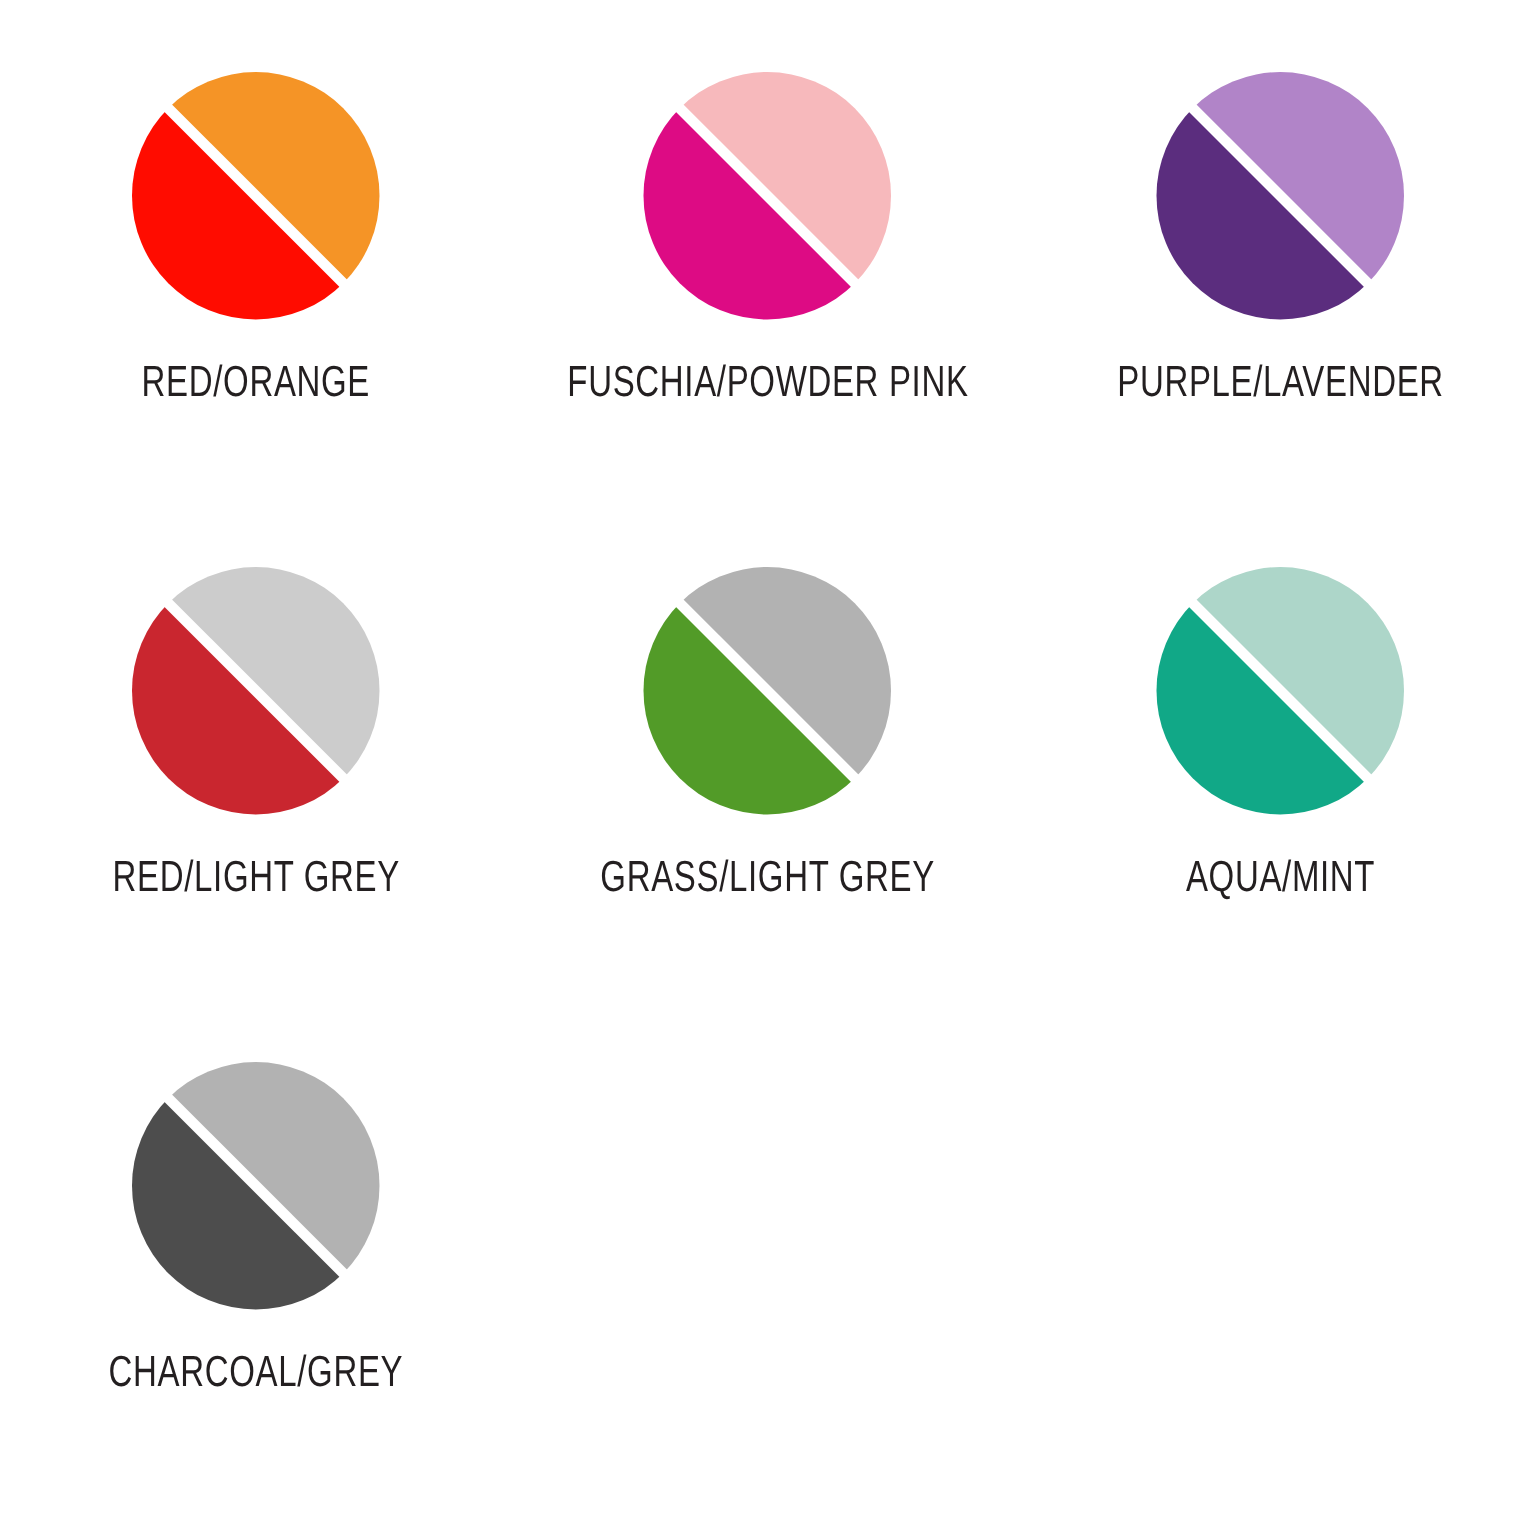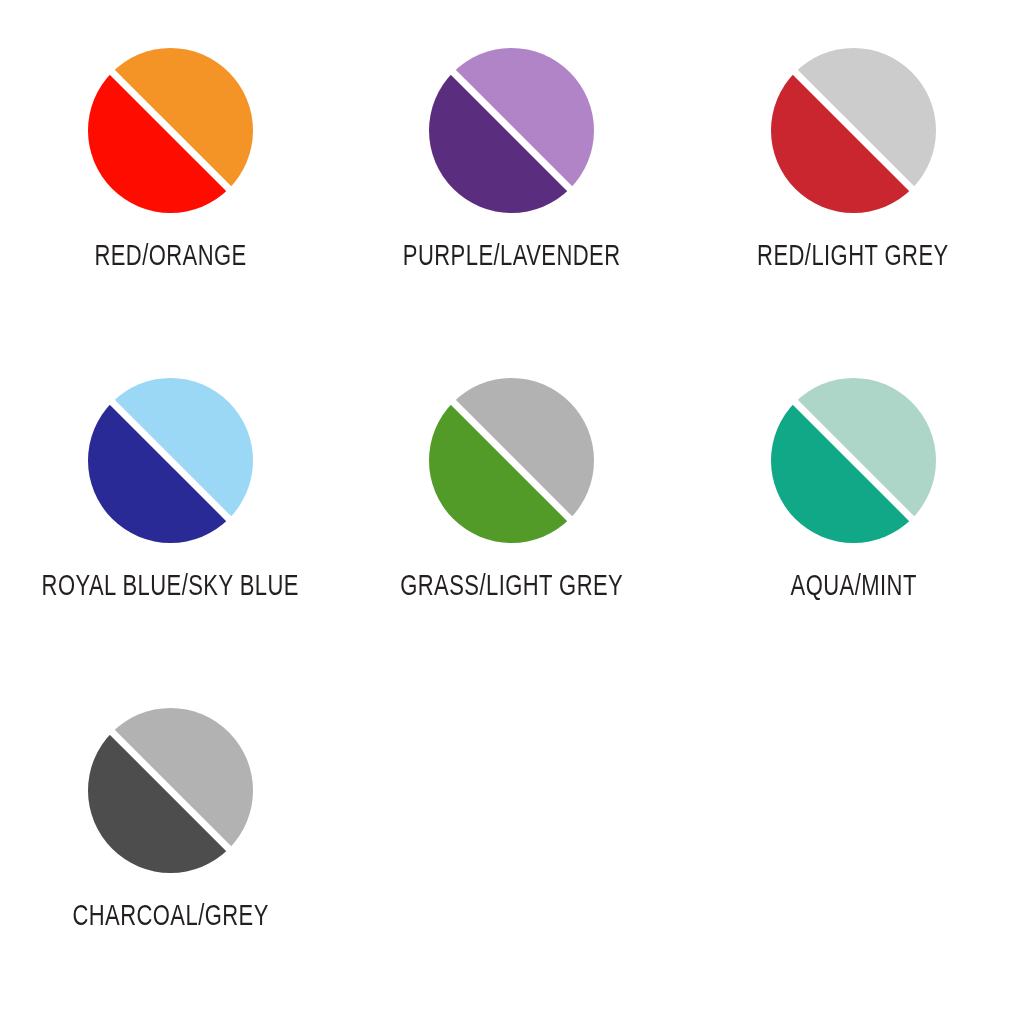--- a/index.html
+++ b/index.html
@@ -78,20 +78,36 @@
             </clipPath>
           </defs>
           <g clip-path="url(#circ-clip-1)">
             <polygon points="-330,-325.0502525316942 330,334.9497474683058 -330,334.9497474683058" fill="#FF0C00"></polygon>
             <polygon points="-330,-334.9497474683058 330,325.0502525316942 330,-334.9497474683058" fill="#F59426"></polygon>
           </g>
         </svg>
       </div>
       <div class="swatch-label">RED/ORANGE</div>
     </div>
+    <div class="swatch-cell row-1">
+      <div class="swatch-circle">
+        <svg viewBox="0 0 165 165">
+          <defs>
+            <clipPath id="circ-clip-2">
+              <circle cx="82.5" cy="82.5" r="82.5"></circle>
+            </clipPath>
+          </defs>
+          <g clip-path="url(#circ-clip-2)">
+            <polygon points="-330,-325.0502525316942 330,334.9497474683058 -330,334.9497474683058" fill="#DD0B84"></polygon>
+            <polygon points="-330,-334.9497474683058 330,325.0502525316942 330,-334.9497474683058" fill="#F7B9BC"></polygon>
+          </g>
+        </svg>
+      </div>
+      <div class="swatch-label">FUSCHIA/POWDER PINK</div>
+    </div>
     <div class="swatch-cell row-2">
       <div class="swatch-circle">
         <svg viewBox="0 0 165 165">
           <defs>
             <clipPath id="circ-clip-4">
               <circle cx="82.5" cy="82.5" r="82.5"></circle>
             </clipPath>
           </defs>
           <g clip-path="url(#circ-clip-4)">
             <polygon points="-330,-325.0502525316942 330,334.9497474683058 -330,334.9497474683058" fill="#5B2D7E"></polygon>
@@ -109,36 +125,20 @@
               <circle cx="82.5" cy="82.5" r="82.5"></circle>
             </clipPath>
           </defs>
           <g clip-path="url(#circ-clip-3)">
             <polygon points="-330,-325.0502525316942 330,334.9497474683058 -330,334.9497474683058" fill="#C9262F"></polygon>
             <polygon points="-330,-334.9497474683058 330,325.0502525316942 330,-334.9497474683058" fill="#CCCCCC"></polygon>
           </g>
         </svg>
       </div>
       <div class="swatch-label">RED/LIGHT GREY</div>
-    </div>
-    <div class="swatch-cell row-2">
-      <div class="swatch-circle">
-        <svg viewBox="0 0 165 165">
-          <defs>
-            <clipPath id="circ-clip-5">
-              <circle cx="82.5" cy="82.5" r="82.5"></circle>
-            </clipPath>
-          </defs>
-          <g clip-path="url(#circ-clip-5)">
-            <polygon points="-330,-325.0502525316942 330,334.9497474683058 -330,334.9497474683058" fill="#2A2A96"></polygon>
-            <polygon points="-330,-334.9497474683058 330,325.0502525316942 330,-334.9497474683058" fill="#9BD8F5"></polygon>
-          </g>
-        </svg>
-      </div>
-      <div class="swatch-label">ROYAL BLUE/SKY BLUE</div>
     </div>
     <div class="swatch-cell row-3">
       <div class="swatch-circle">
         <svg viewBox="0 0 165 165">
           <defs>
             <clipPath id="circ-clip-7">
               <circle cx="82.5" cy="82.5" r="82.5"></circle>
             </clipPath>
           </defs>
           <g clip-path="url(#circ-clip-7)">

